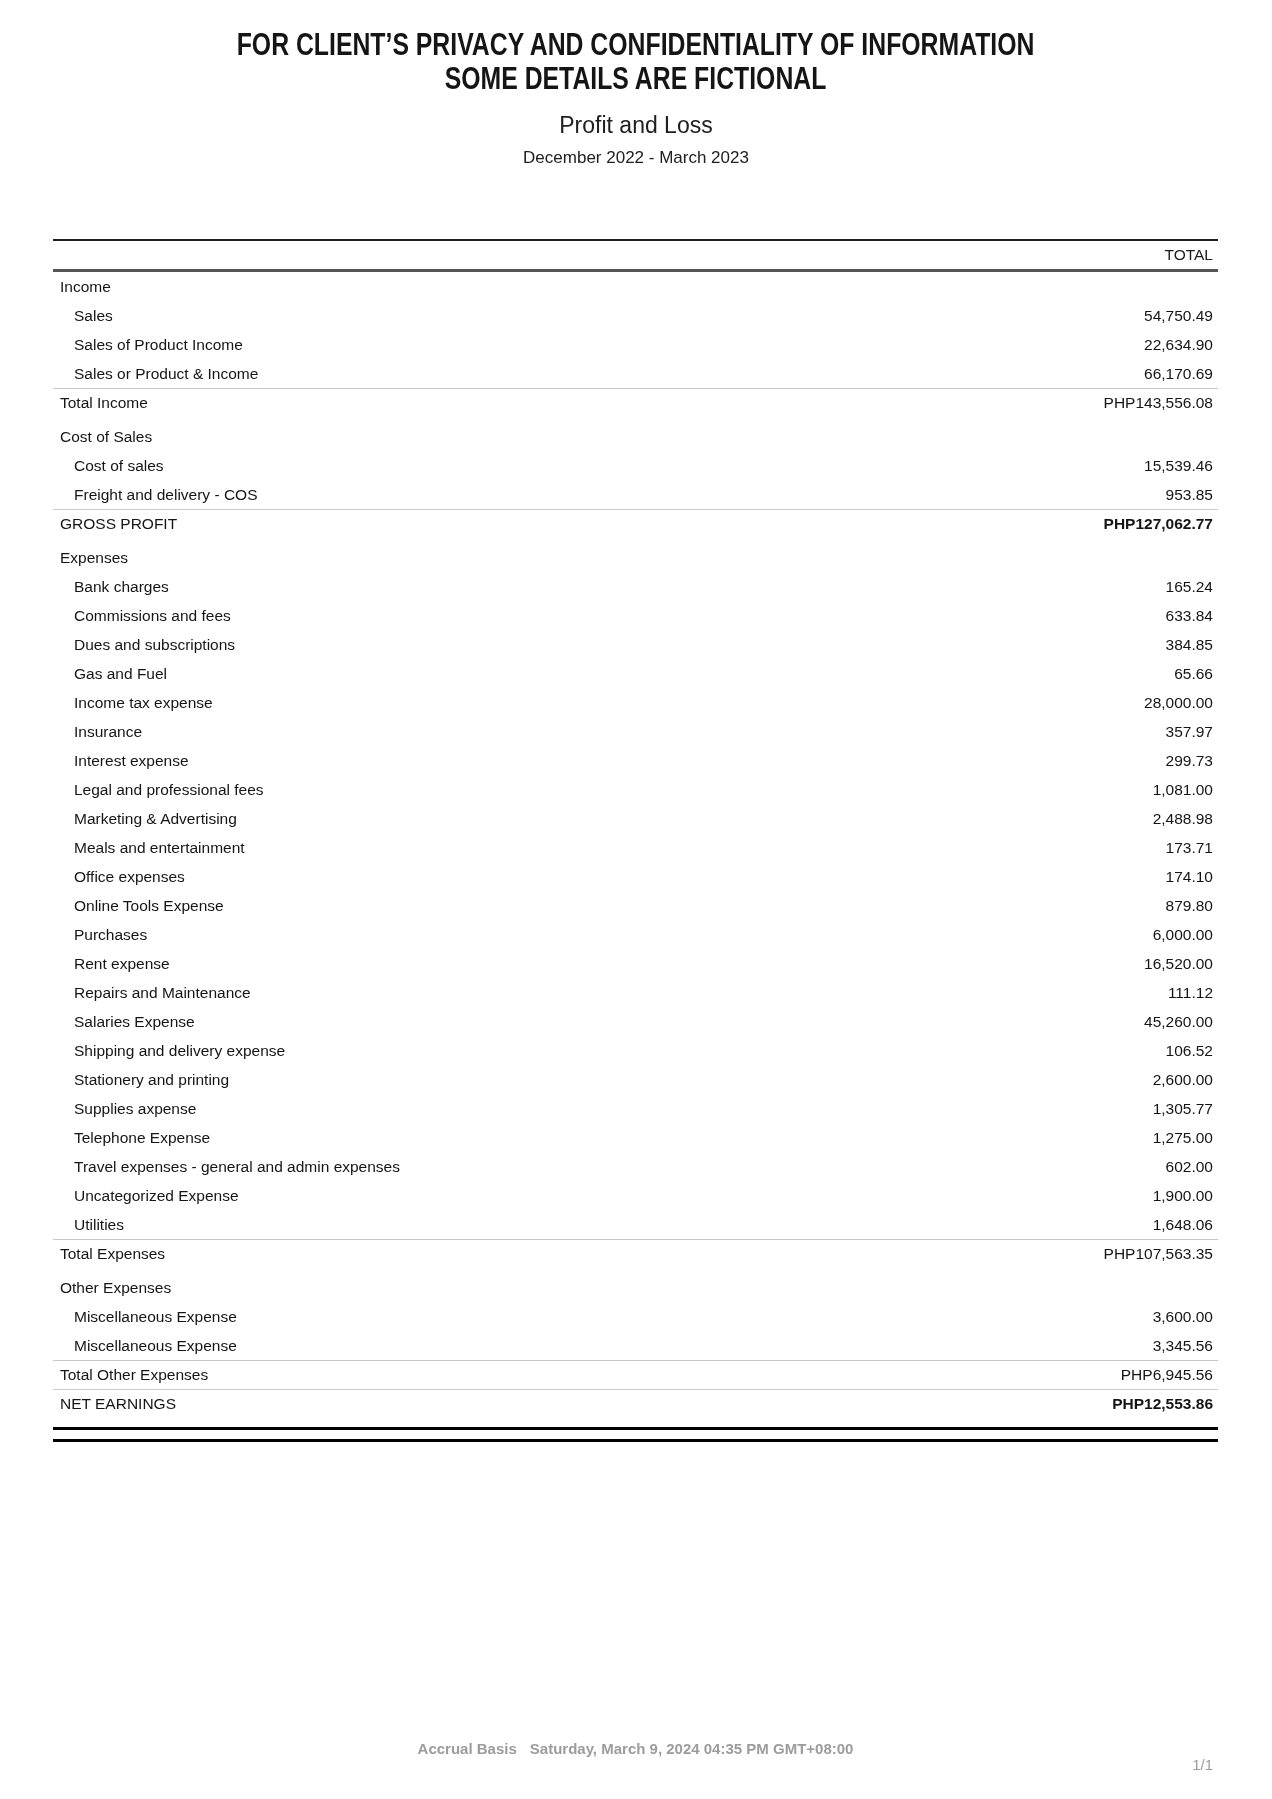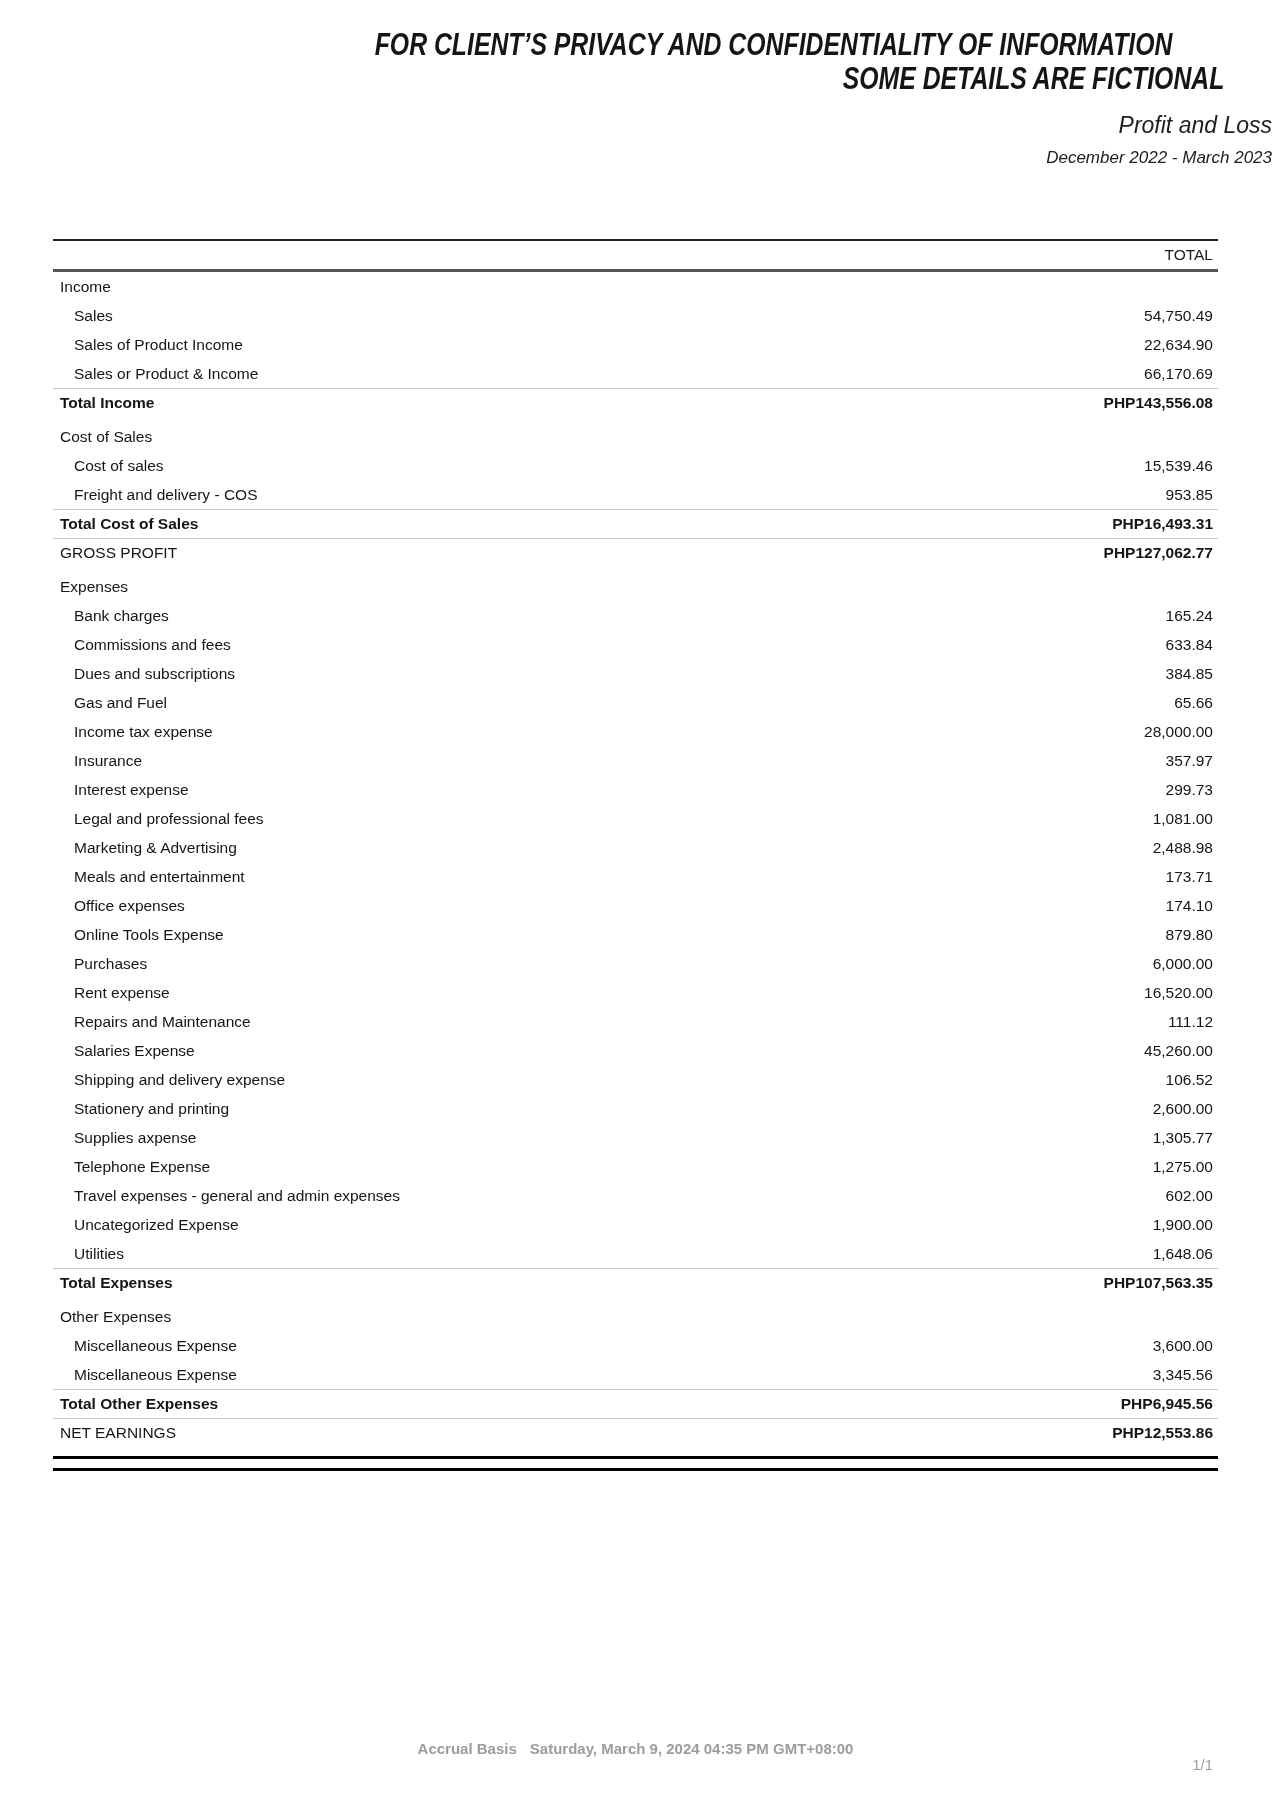--- a/index.html
+++ b/index.html
@@ -6,21 +6,21 @@
   .page {
     position:relative;
     width:1272px; height:1799px;
     background:#ffffff;
     font-family:"Liberation Sans", sans-serif;
     color:#151515;
     overflow:hidden;
   }
 
   
-  .header { position:absolute; top:28px; left:0; width:100%; text-align:right;font-style:italic; }
+  .header { position:absolute; top:28px; left:0; width:100%; text-align:center; }
   .disclaimer-line {
     font-weight:700; font-size:31px; line-height:34px; color:#151515;
     white-space:nowrap;
   }
   .disclaimer-line > span { display:inline-block; transform:scaleX(0.80); transform-origin:50% 50%; }
   .report-title   { margin-top:16px; font-size:23px; font-weight:400; color:#202020; }
   .report-subtitle{ margin-top:9px;  font-size:17px; font-weight:400; color:#202020; }
 
   
   .pnl-table { position:absolute; top:239px; left:53px; width:1165px; font-size:15.5px; }
@@ -33,21 +33,21 @@
   }
   .row {
     display:flex; justify-content:space-between; align-items:center;
     height:29px; box-sizing:border-box;
     padding-left:7px; padding-right:5px;
     white-space:nowrap;
   }
   .row .label { text-align:left; }
   .row .value { text-align:right; }
   .row--item   { padding-left:21px; }
-  .row--total  { font-weight:700; }
+  .row--total  { font-weight:400; }
   .row--summary .value { font-weight:700; }
   .rule-above  { border-top:1px solid var(--rule-light); }
   .gap-above   { margin-top:5px; }
   .double-rule {
     margin-top:9px; height:9px; box-sizing:content-box;
     border-top:3px solid #000; border-bottom:3px solid #000;
   }
 
   
   .footer {
@@ -106,24 +106,20 @@
       <span class="value"></span>
     </div>
         <div class="row row--item">
       <span class="label">Cost of sales</span>
       <span class="value">15,539.46</span>
     </div>
         <div class="row row--item">
       <span class="label">Freight and delivery - COS</span>
       <span class="value">953.85</span>
     </div>
-        <div class="row row--total rule-above">
-      <span class="label">Total Cost of Sales</span>
-      <span class="value">PHP16,493.31</span>
-    </div>
         <div class="row row--summary rule-above">
       <span class="label">GROSS PROFIT</span>
       <span class="value">PHP127,062.77</span>
     </div>
         <div class="row row--section gap-above">
       <span class="label">Expenses</span>
       <span class="value"></span>
     </div>
         <div class="row row--item">
       <span class="label">Bank charges</span>

